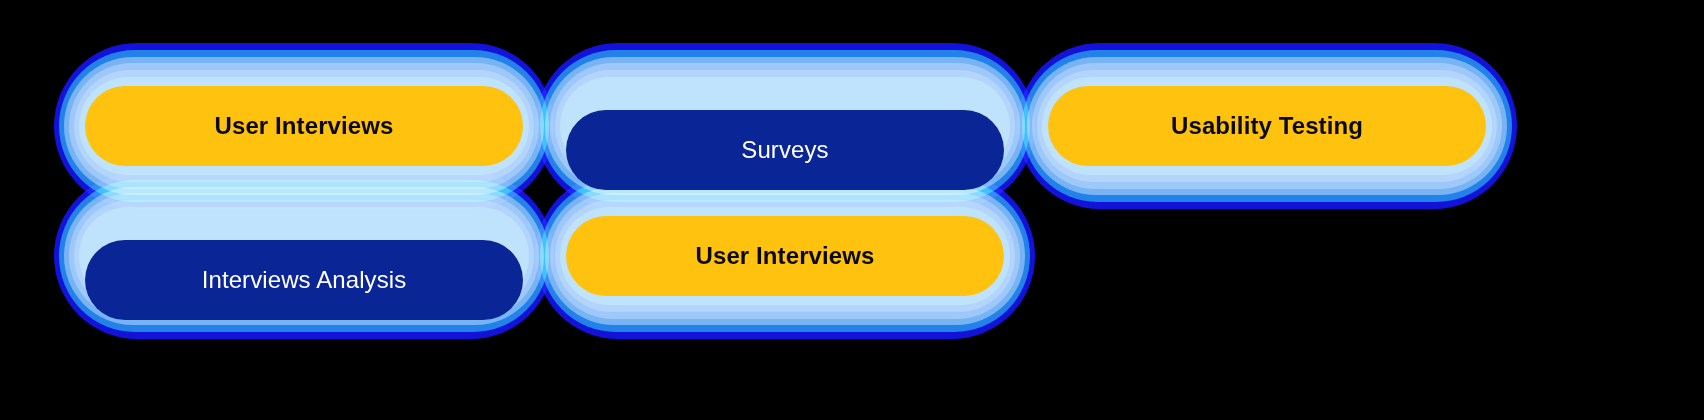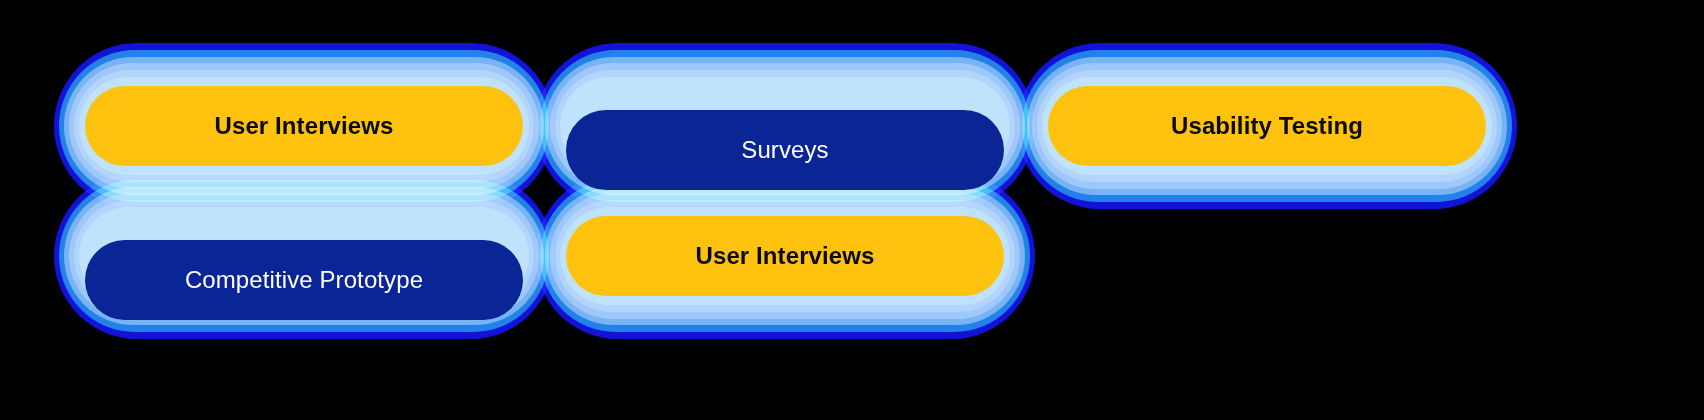--- a/index.html
+++ b/index.html
@@ -146,21 +146,21 @@
     </div>
 
     <div class="pill-cell row-1 col-0">
       <div class="ring ring-1"></div>
       <div class="ring ring-2"></div>
       <div class="ring ring-3"></div>
       <div class="ring ring-4"></div>
       <div class="ring ring-5"></div>
       <div class="ring ring-6"></div>
       <div class="pill blue">
-        <span class="pill-label">Competitive Prototype</span>
+        <span class="pill-label">Interviews Analysis</span>
       </div>
     </div>
 
     <div class="pill-cell row-1 col-1">
       <div class="ring ring-1"></div>
       <div class="ring ring-2"></div>
       <div class="ring ring-3"></div>
       <div class="ring ring-4"></div>
       <div class="ring ring-5"></div>
       <div class="ring ring-6"></div>

